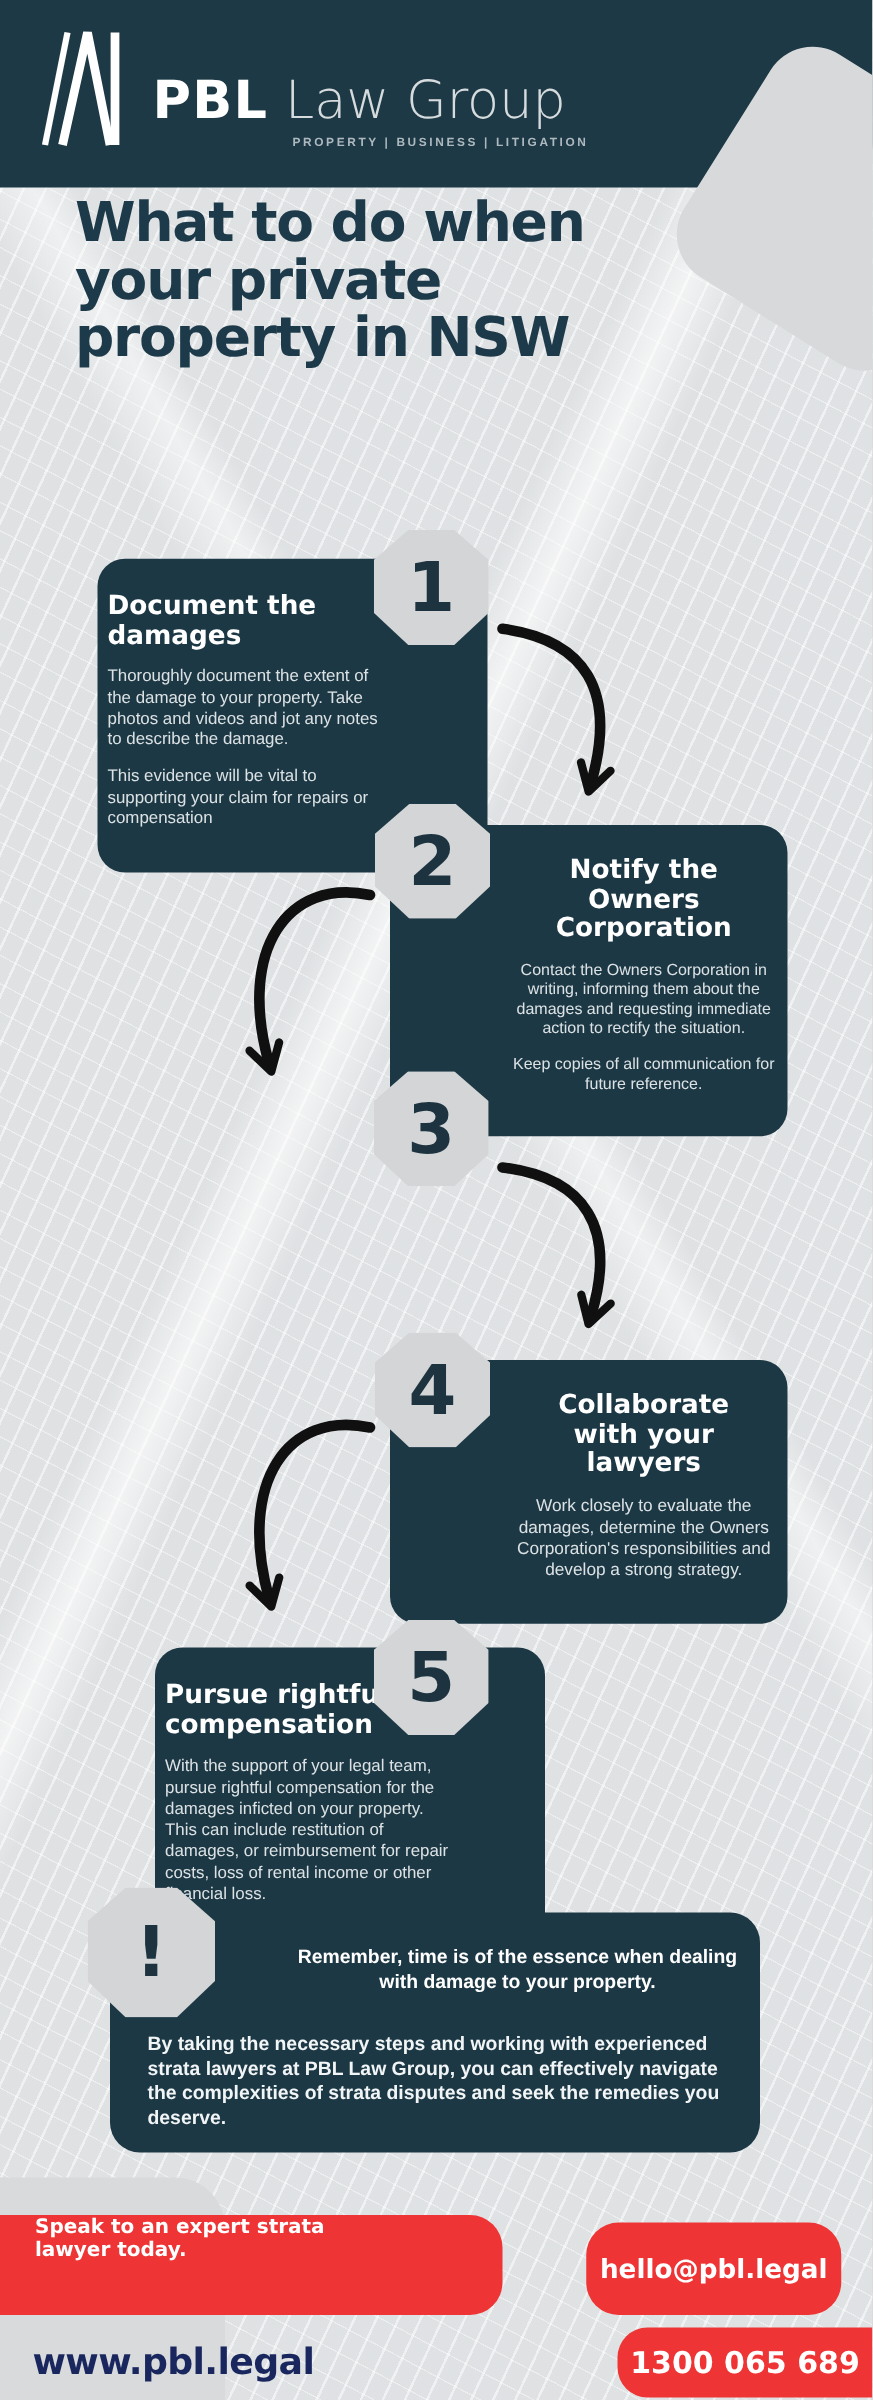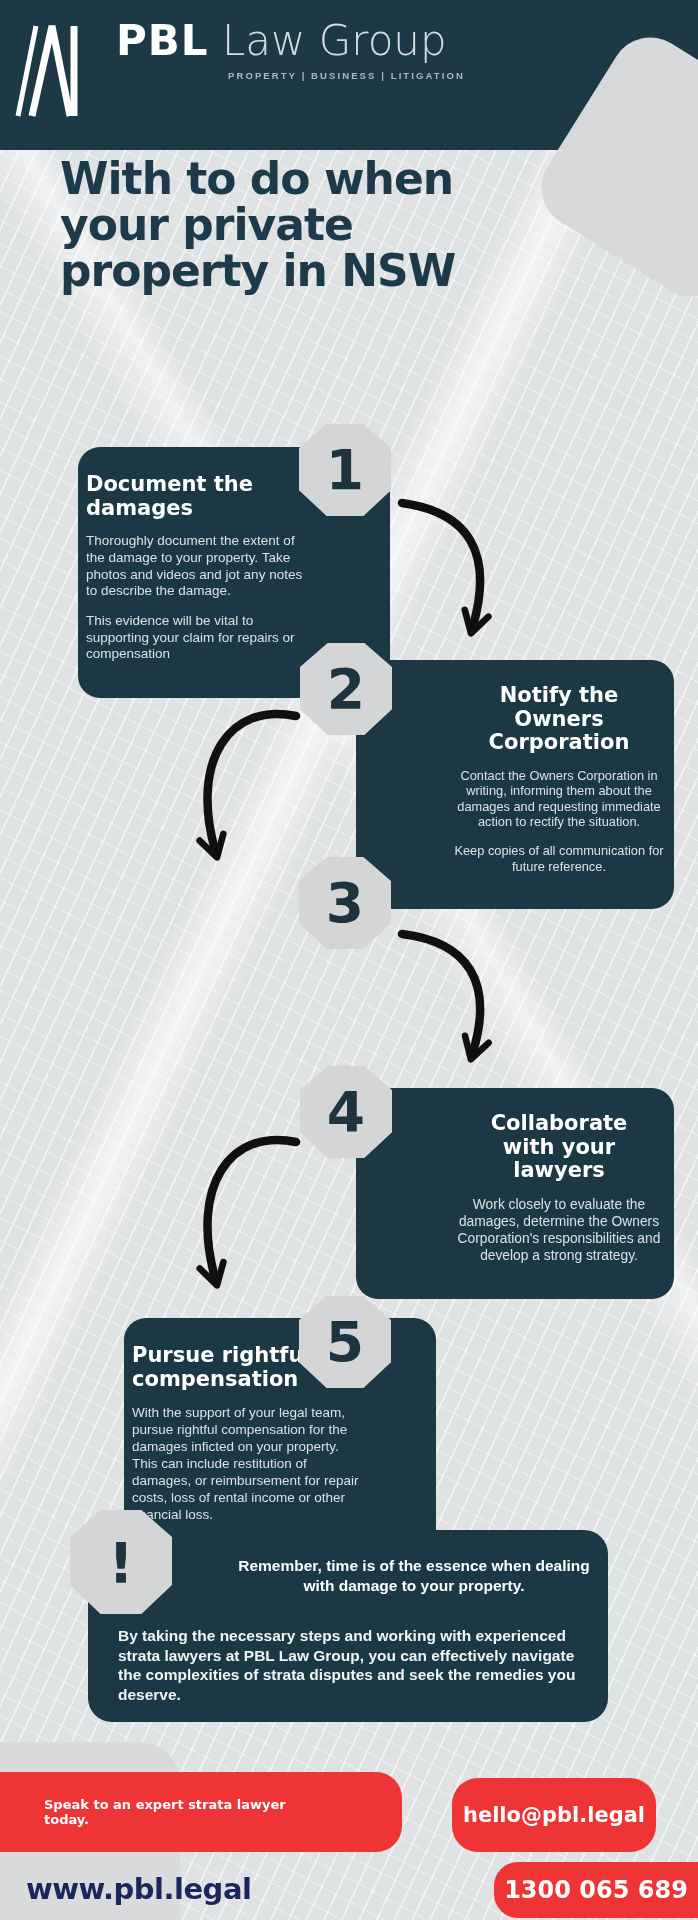--- a/index.html
+++ b/index.html
@@ -11,21 +11,21 @@
       linear-gradient(115deg, rgba(255,255,255,0) 38%, rgba(255,255,255,.6) 41%, rgba(255,255,255,0) 44%),
       linear-gradient(60deg, rgba(255,255,255,0) 55%, rgba(255,255,255,.5) 58%, rgba(255,255,255,0) 60%),
       repeating-linear-gradient(115deg, rgba(255,255,255,.45) 0 2px, rgba(90,100,110,.03) 2px 16px),
       repeating-linear-gradient(28deg, rgba(255,255,255,.35) 0 1px, rgba(90,100,110,.04) 1px 20px);
   }
   
   .header{
     position:absolute;left:0;top:0;width:698px;height:150px;
     background:#1d3945;border-radius:0 0 34px 0;z-index:2;
   }
-  .logo{position:absolute;left:12px;top:20px;display:flex;align-items:flex-start;gap:26px;}
+  .logo{position:absolute;left:30px;top:20px;display:flex;align-items:flex-end;gap:14px;}
   .logo-mark{width:78px;height:100px;}
   .logo-text .name{font-family:"DejaVu Sans","Liberation Sans",sans-serif;font-size:42px;line-height:1;color:#ffffff;white-space:nowrap;}
   .logo-text .name b{font-weight:800;letter-spacing:1px;}
   .logo-text .name span{font-weight:200;color:#d6dbde;}
   .logo-text .tagline{margin-top:8px;margin-left:112px;font-size:9.5px;letter-spacing:2.1px;color:#aeb9bf;font-weight:700;white-space:nowrap;}
   .hex-deco{
     position:absolute;right:-78px;top:62px;width:210px;height:210px;z-index:3;
     background:#d7d9da;border-radius:40px;transform:rotate(32deg);
   }
   .hex-deco2{
@@ -37,21 +37,21 @@
     position:absolute;left:60px;top:156px;width:500px;z-index:2;
     font-family:"DejaVu Sans","Liberation Sans",sans-serif;
     font-weight:800;font-size:44px;line-height:1.05;color:#1d3a4a;letter-spacing:-1px;
   }
   
   .card{
     position:absolute;background:#1c3845;border-radius:22px;color:#ffffff;z-index:4;
     box-sizing:border-box;
   }
   .card-left{left:78px;width:312px;padding:26px 20px 22px 8px;}
-  .card-right{left:312px;width:318px;padding:24px 8px 22px 96px;text-align:center;margin-left:44px;}
+  .card-right{left:312px;width:318px;padding:24px 8px 22px 96px;text-align:center;}
   #card1{top:447px;min-height:188px;}
   #card2{top:660px;min-height:190px;}
   #card3{top:880px;min-height:185px;}
   #card4{top:1088px;min-height:192px;}
   #card5{top:1318px;min-height:188px;margin-left:46px;}
   .step-title{
     font-family:"DejaVu Sans","Liberation Sans",sans-serif;
     font-weight:800;font-size:21px;line-height:1.12;color:#ffffff;margin:0 0 13px 0;
   }
   #card1 .step-title{max-width:175px;}
@@ -97,27 +97,27 @@
     display:flex;align-items:center;justify-content:center;
     font-family:"DejaVu Sans","Liberation Sans",sans-serif;
     font-weight:800;font-size:56px;color:#1d3440;
   }
   
   .arrows{position:absolute;left:0;top:0;width:698px;height:1920px;z-index:3;pointer-events:none;}
   
   .cta-btn{
     position:absolute;left:0;top:1772px;width:402px;height:80px;z-index:4;
     background:#ee3434;border-radius:0 26px 26px 0;color:#fff;
-    display:flex;align-items:center;box-sizing:border-box;padding-left:44px;
-    font-family:"DejaVu Sans","Liberation Sans",sans-serif;
-    font-weight:800;font-size:13px;line-height:1.18;
+    display:flex;box-sizing:border-box;padding-left:28px;
+    font-family:"DejaVu Sans","Liberation Sans",sans-serif;
+    font-weight:800;font-size:16px;line-height:1.18;
   }
   .cta-btn .cta-text{max-width:265px;}
   .email-btn{
-    position:absolute;left:452px;top:1778px;width:204px;height:74px;z-index:4;
+    position:absolute;left:469px;top:1778px;width:204px;height:74px;z-index:4;
     background:#ee3434;border-radius:26px;color:#fff;
     display:flex;align-items:center;justify-content:center;
     font-family:"DejaVu Sans","Liberation Sans",sans-serif;
     font-weight:800;font-size:21px;
   }
   .phone-btn{
     position:absolute;left:494px;top:1862px;width:204px;height:56px;z-index:4;
     background:#ee3434;border-radius:24px 0 0 24px;color:#fff;
     display:flex;align-items:center;justify-content:center;
     font-family:"DejaVu Sans","Liberation Sans",sans-serif;
@@ -146,21 +146,21 @@
       <div class="logo-text">
         <div class="name"><b>PBL</b> <span>Law Group</span></div>
         <div class="tagline">PROPERTY  |  BUSINESS  |  LITIGATION</div>
       </div>
     </div>
   </div>
   <div class="hex-deco"></div>
   <div class="hex-deco2"></div>
 
   <div class="main-title">
-    <div>With to do when</div>
+    <div>What to do when</div>
     <div>your private</div>
     <div>property in NSW</div>
   </div>
 
   <svg class="arrows" viewBox="0 0 698 1920">
     <defs>
       <marker id="ah" viewBox="0 0 36 36" refX="20" refY="18" markerWidth="34" markerHeight="34" markerUnits="userSpaceOnUse" orient="auto">
         <polyline points="6,5 28,18 6,31" fill="none" stroke="#101010" stroke-width="7" stroke-linecap="round" stroke-linejoin="round"></polyline>
       </marker>
     </defs>

